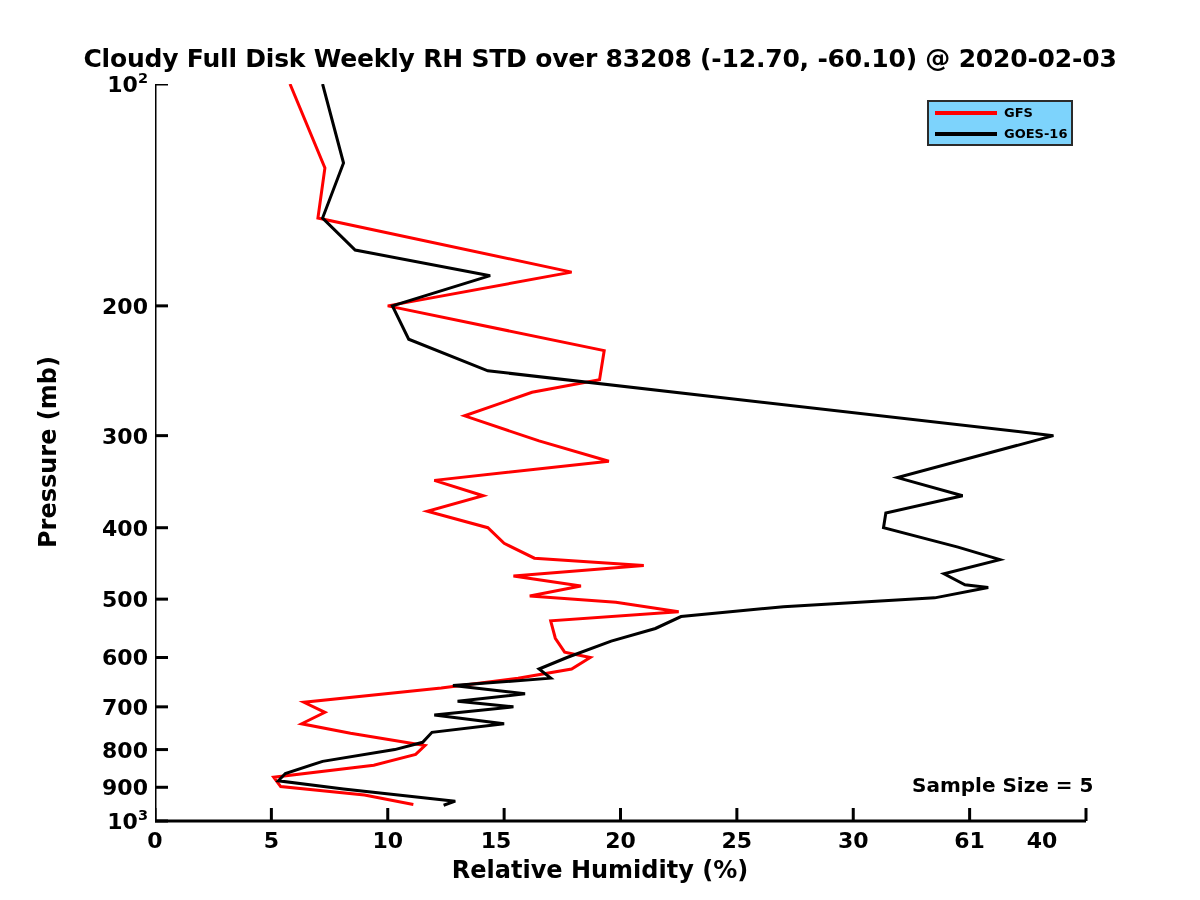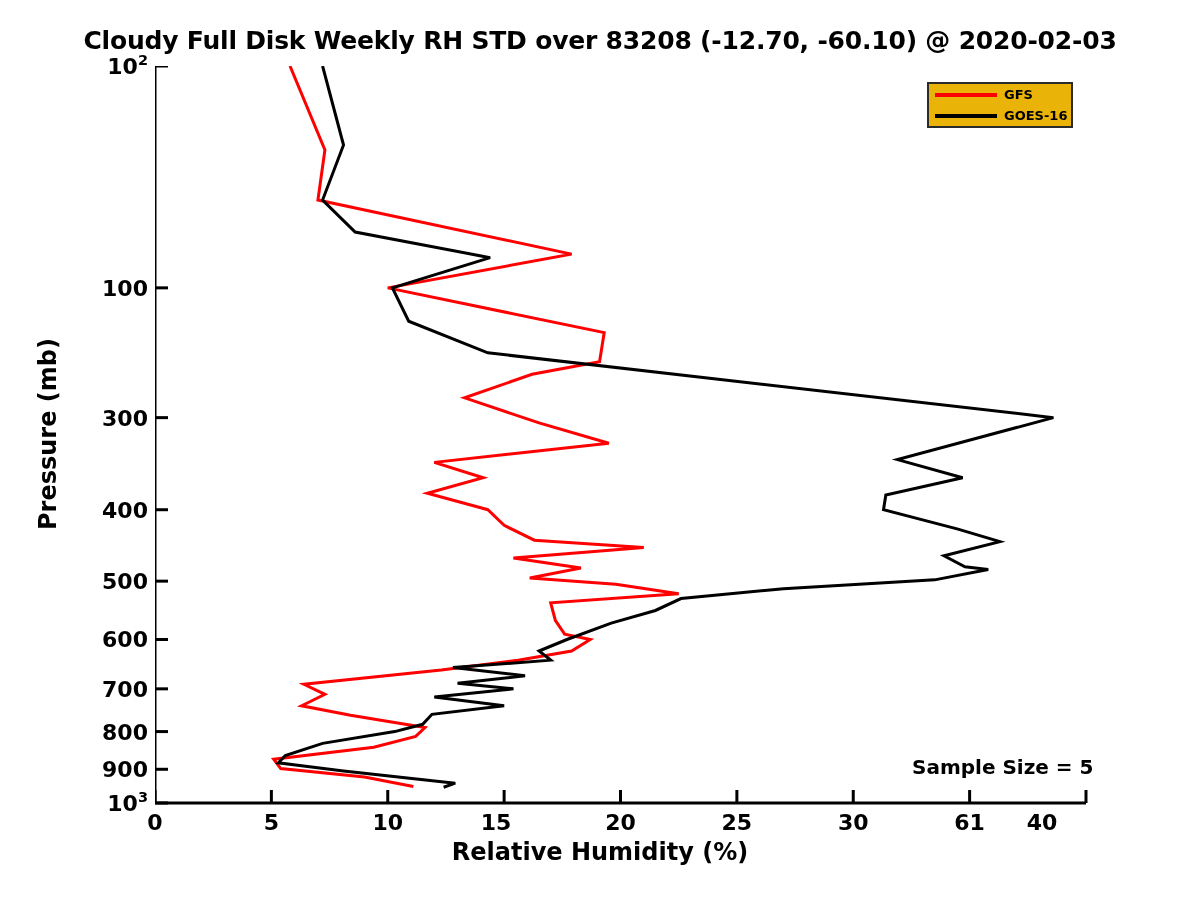--- a/index.html
+++ b/index.html
@@ -11,20 +11,21 @@
     width: 1200px;
     height: 900px;
     font-family: "DejaVu Sans", sans-serif;
     overflow: hidden;
   }
   #figure {
     position: relative;
     width: 1200px;
     height: 786px;
     background: #ffffff;
+    margin-top: 18px;
   }
   #plot-title {
     position: absolute;
     left: 0;
     top: 26px;
     width: 1200px;
     text-align: center;
     font-family: "DejaVu Sans", sans-serif;
     font-size: 25px;
     font-weight: bold;
@@ -95,21 +96,21 @@
     font-size: 0.66em;
     vertical-align: super;
     line-height: 0;
   }
   #legend-box {
     position: absolute;
     left: 927px;
     top: 82px;
     width: 146px;
     height: 46px;
-    background: #eab308;
+    background: #7dd3fc;
     border: 2px solid #2b2b2b;
     box-sizing: border-box;
     padding: 0;
   }
   .legend-row {
     display: flex;
     align-items: center;
     height: 21px;
     padding-left: 6px;
   }
@@ -175,21 +176,21 @@
           <line x1="0" y1="622.8372554905073" x2="13" y2="622.8372554905073" stroke="#000000" stroke-width="3"></line>
           <line x1="0" y1="665.5773204130626" x2="13" y2="665.5773204130626" stroke="#000000" stroke-width="3"></line>
           <line x1="0" y1="703.2767294567824" x2="13" y2="703.2767294567824" stroke="#000000" stroke-width="3"></line>
           <line x1="0" y1="737" x2="13" y2="737" stroke="#000000" stroke-width="3"></line>
         </g>
     </svg>
   </div>
 
   <div id="ytick-col">
       <div class="tick-text ytick-text exp-label" style="top: 66px;">10<sup>2</sup></div>
-      <div class="tick-text ytick-text" style="top: 287.859px;">100</div>
+      <div class="tick-text ytick-text" style="top: 287.859px;">200</div>
       <div class="tick-text ytick-text" style="top: 417.638px;">300</div>
       <div class="tick-text ytick-text" style="top: 509.718px;">400</div>
       <div class="tick-text ytick-text" style="top: 581.141px;">500</div>
       <div class="tick-text ytick-text" style="top: 639.497px;">600</div>
       <div class="tick-text ytick-text" style="top: 688.837px;">700</div>
       <div class="tick-text ytick-text" style="top: 731.577px;">800</div>
       <div class="tick-text ytick-text" style="top: 769.277px;">900</div>
       <div class="tick-text ytick-text exp-label" style="top: 803px;">10<sup>3</sup></div>
     </div>
   <div id="xtick-row">

